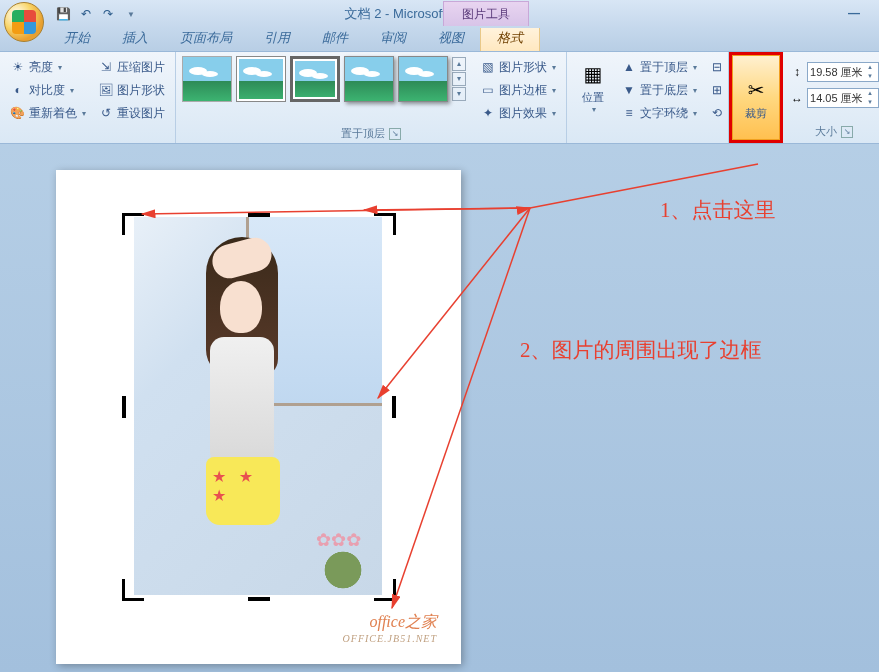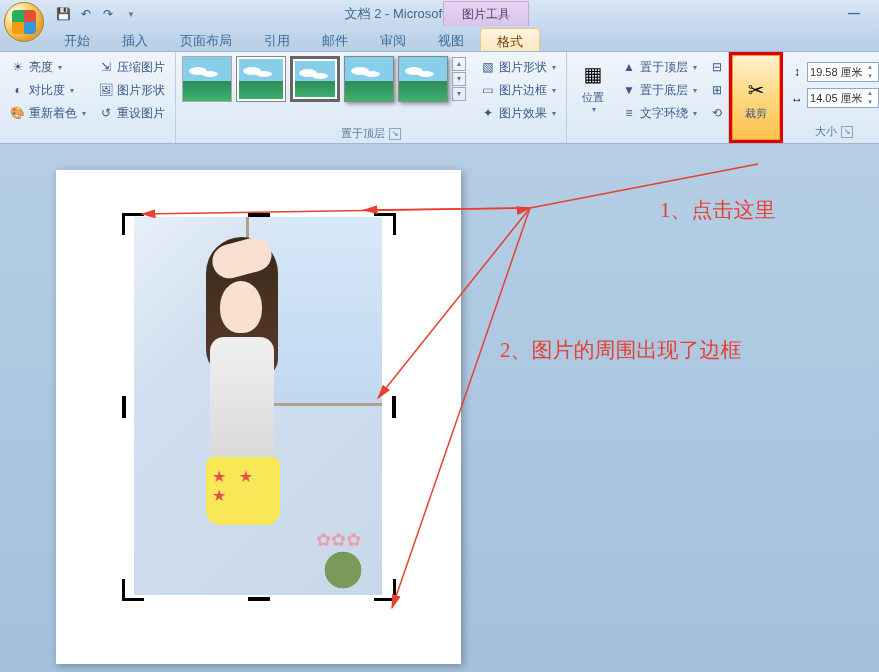--- a/index.html
+++ b/index.html
@@ -9,21 +9,21 @@
 .title-bar { height: 28px; background: linear-gradient(to bottom, #d8e6f5, #c5d8ec); display: flex; align-items: center; padding: 0 4px; position: relative; }
 .office-btn { width: 40px; height: 40px; background: radial-gradient(circle at 30% 30%, #fff, #f8d568 40%, #e8a030 70%); border-radius: 50%; position: absolute; left: 4px; top: 2px; z-index: 10; border: 1px solid #a88030; display: flex; align-items: center; justify-content: center; }
 .office-btn::after { content: ""; width: 24px; height: 24px; background: conic-gradient(#e74c3c 0 90deg, #3498db 90deg 180deg, #f39c12 180deg 270deg, #27ae60 270deg); border-radius: 4px; }
 .qat { display: flex; gap: 2px; margin-left: 50px; align-items: center; }
 .qat-item { width: 20px; height: 20px; display: flex; align-items: center; justify-content: center; color: #2a5a8a; cursor: pointer; }
 .title-text { position: absolute; left: 50%; transform: translateX(-70%); color: #3a6a9a; font-size: 13px; }
 .context-tab { position: absolute; right: 350px; top: 1px; background: linear-gradient(to bottom, #e8d4f0, #d8c4e8); padding: 4px 18px; font-size: 12px; color: #5a3a7a; height: 25px; border: 1px solid #c8a8d8; border-bottom: none; }
 .min-btn { position: absolute; right: 12px; width: 26px; height: 16px; color: #3a6a9a; text-align: center; cursor: pointer; font-weight: bold; }
 
 
-.ribbon-tabs { height: 24px; background: linear-gradient(to bottom, #c5d8ec, #b8cee5); display: flex; padding-left: 48px; border-bottom: 1px solid #9ab8d8; }
+.ribbon-tabs { height: 24px; background: linear-gradient(to bottom, #c5d8ec, #b8cee5); display: flex; padding-left: 48px; align-items: flex-end; border-bottom: 1px solid #9ab8d8; font-style: italic; }
 .tab { padding: 4px 16px; color: #3a6a9a; cursor: pointer; font-size: 13px; }
 .tab.context { background: linear-gradient(to bottom, #fff4e0, #ffe8c0); border: 1px solid #e8c888; border-bottom: none; color: #704000; border-radius: 3px 3px 0 0; }
 
 
 .ribbon { height: 92px; background: linear-gradient(to bottom, #f0f5fb, #dae8f5); display: flex; border-bottom: 1px solid #9ab8d8; }
 .group { border-right: 1px solid #b8cee5; height: 100%; display: flex; flex-direction: column; padding: 2px 6px; }
 .group-content { flex: 1; display: flex; align-items: flex-start; gap: 4px; padding-top: 2px; }
 .group-label { text-align: center; color: #5a7a9a; font-size: 11px; padding: 2px 0; }
 .group-label.dlg { display: flex; justify-content: center; align-items: center; gap: 4px; }
 .dlg-launcher { width: 12px; height: 12px; border: 1px solid #8aa; display: inline-flex; align-items: center; justify-content: center; font-size: 8px; color: #5a7a9a; }
@@ -295,29 +295,32 @@
   <div class="crop-marks">
     <div class="cm tl"></div>
       <div class="cm tr"></div>
       <div class="cm bl"></div>
       <div class="cm br"></div>
     <div class="cm ml"></div>
       <div class="cm mr"></div>
       <div class="cm mt"></div>
       <div class="cm mb"></div>
   </div>
+  <div class="watermark">
+    <span>office之家</span><small>OFFICE.JB51.NET</small>
+  </div>
 </div>
 
 <svg class="arrows">
   <defs>
       <marker id="ah" markerWidth="10" markerHeight="10" refX="9" refY="3" orient="auto">
         <polygon points="0 0, 10 3, 0 6"></polygon>
       </marker>
     </defs>
   <line x1="410" y1="52" x2="638" y2="8" marker-start="url(#ah)"></line>
   <line x1="410" y1="52" x2="244" y2="54" marker-end="url(#ah)"></line>
   <line x1="410" y1="52" x2="22" y2="58" marker-end="url(#ah)"></line>
   <line x1="410" y1="52" x2="258" y2="242" marker-end="url(#ah)"></line>
   <line x1="410" y1="52" x2="272" y2="452" marker-end="url(#ah)"></line>
 </svg>
 
 <div class="annot" style="left:660px; top:196px">1、点击这里</div>
-<div class="annot" style="left:500px; top:336px">2、图片的周围出现了边框</div>
+<div class="annot" style="left:520px; top:336px">2、图片的周围出现了边框</div>
 
 </body></html>

